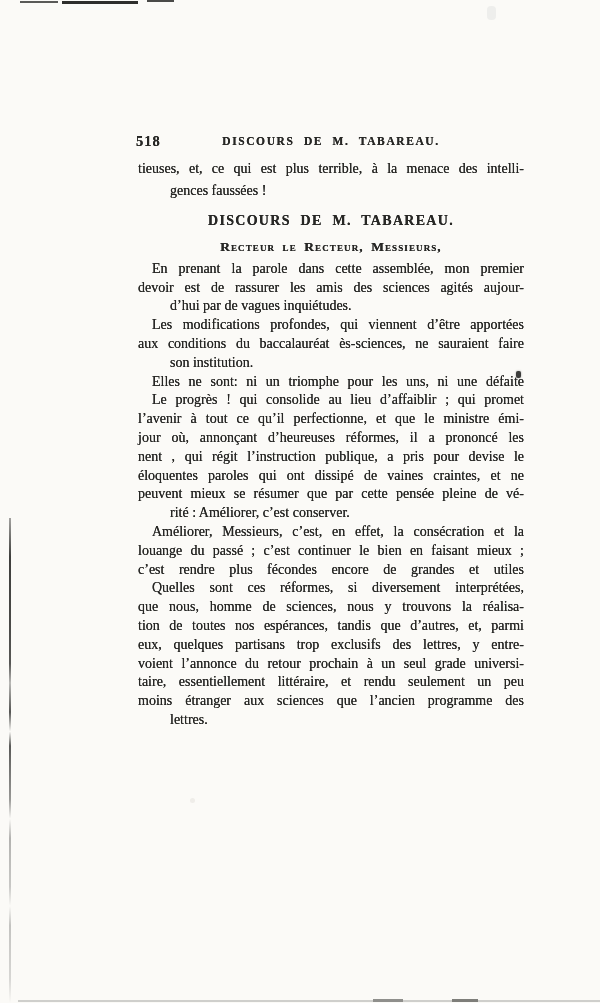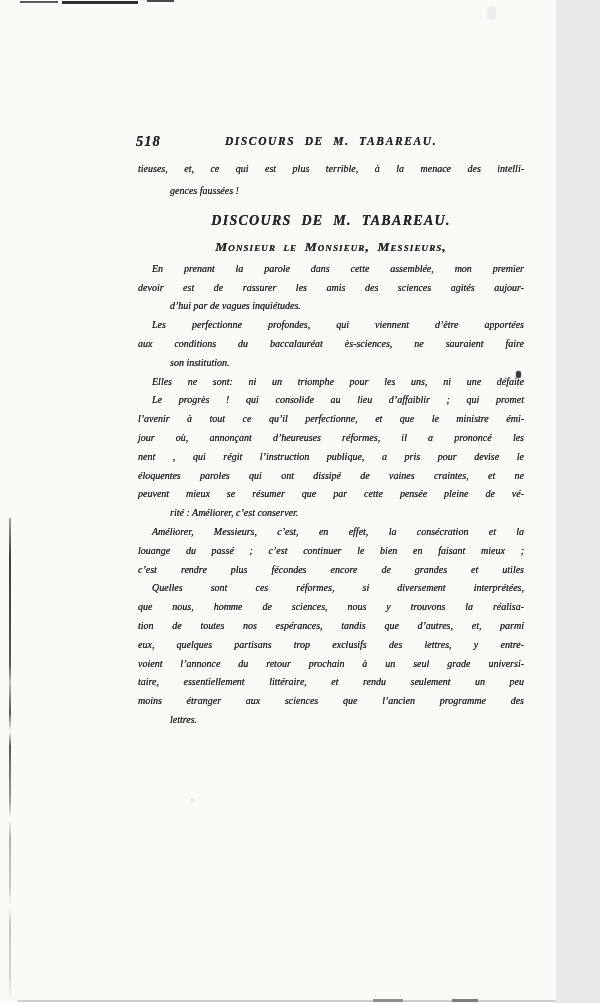--- a/index.html
+++ b/index.html
@@ -1,24 +1,23 @@
 <!DOCTYPE html>
 <html><head>
 <meta charset="utf-8">
 <style>
   html, body { margin: 0; padding: 0; background: #e8e8e6; }
   .page {
     position: relative;
-    width: 556px;
+    width: 600px;
     height: 1003px;
     background: #fbfaf7;
     font-family: "Liberation Serif", "DejaVu Serif", serif;
     color: #272725;
     overflow: hidden;
-    font-style: italic;
   }
   .content {
     position: absolute;
     left: 138px;
     top: 0;
     width: 386px;
     text-shadow: 0 0 0.4px currentColor;
   }
   .header {
     position: relative;
@@ -57,21 +56,21 @@
     text-align: center;
     font-variant: small-caps;
     font-size: 13.5px;
     font-weight: bold;
     letter-spacing: 1.1px;
     word-spacing: 3px;
     line-height: 15px;
   }
   .body-text { margin-top: 6px; }
   .line {
-    font-size: 10px;
+    font-size: 14px;
     line-height: 18.8px;
     text-align: justify;
     text-align-last: justify;
   }
   .line.last { text-align-last: left; margin-left: 32px; }
   .line.indent { text-indent: 14px; }
   .paragraph { margin: 0; }
 
   
   .artifact { position: absolute; pointer-events: none; }
@@ -117,30 +116,30 @@
       <div class="running-title">DISCOURS DE M. TABAREAU.</div>
     </div>
 
     <div class="carryover">
         <div class="line">tieuses, et, ce qui est plus terrible, à la menace des intelli-</div>
         <div class="line last">gences faussées !</div>
       </div>
 
     <div class="section-title">DISCOURS DE M. TABAREAU.</div>
 
-    <div class="salutation">Monsieur le Monsieur, Messieurs,</div>
+    <div class="salutation">Recteur le Recteur, Messieurs,</div>
 
     <div class="body-text">
         <div class="paragraph">
           <div class="line indent">En prenant la parole dans cette assemblée, mon premier</div>
           <div class="line">devoir est de rassurer les amis des sciences agités aujour-</div>
           <div class="line last">d’hui par de vagues inquiétudes.</div>
         </div>
         <div class="paragraph">
-          <div class="line indent">Les perfectionne profondes, qui viennent d’être apportées</div>
+          <div class="line indent">Les modifications profondes, qui viennent d’être apportées</div>
           <div class="line">aux conditions du baccalauréat ès-sciences, ne sauraient faire</div>
           <div class="line last">son institution.</div>
         </div>
         <div class="paragraph">
           <div class="line indent">Elles ne sont: ni un triomphe pour les uns, ni une défaite</div>
         </div>
         <div class="paragraph">
           <div class="line indent">Le progrès ! qui consolide au lieu d’affaiblir ; qui promet</div>
           <div class="line">l’avenir à tout ce qu’il perfectionne, et que le ministre émi-</div>
           <div class="line">jour où, annonçant d’heureuses réformes, il a prononcé les</div>

